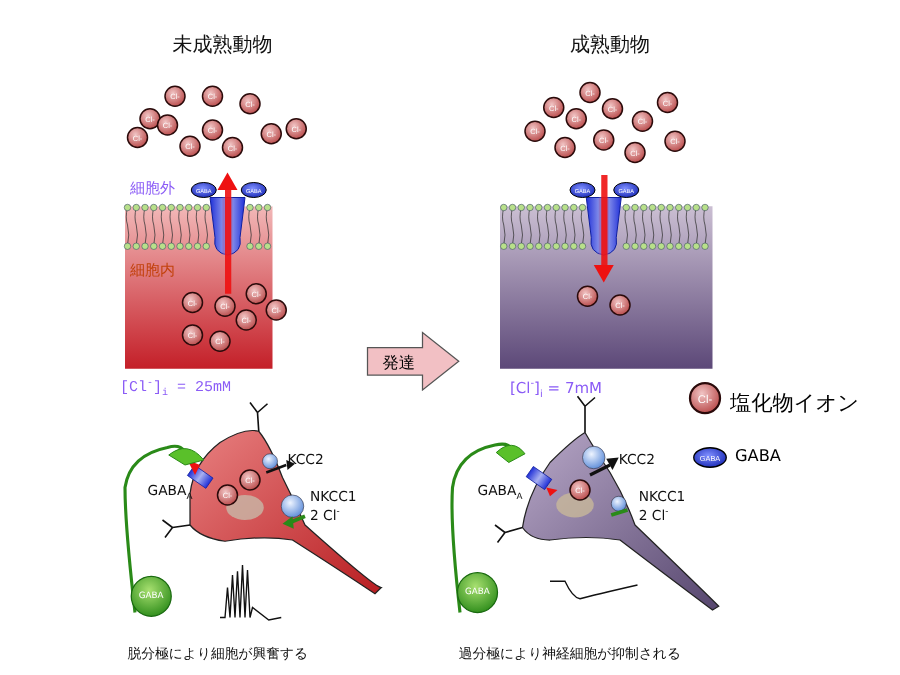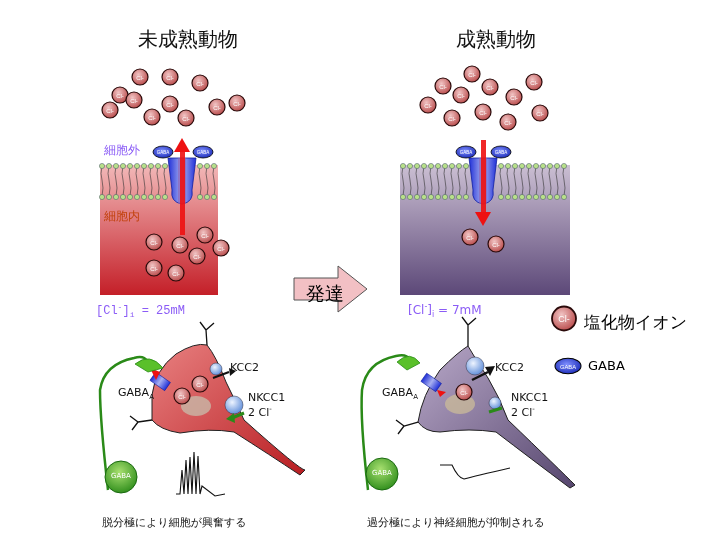--- a/index.html
+++ b/index.html
@@ -1,18 +1,18 @@
 <!DOCTYPE html>
 <html><head>
 <meta charset="utf-8">
 <style>
   html, body { margin:0; padding:0; background:#fff; }
   body { width:720px; height:540px; position:relative; overflow:hidden; font-family:"DejaVu Sans", sans-serif; }
   .abs { position:absolute; }
-  .title { font-size:20px; color:#111; }
+  .title { font-size:16px; color:#111; }
   .label { font-size:12px; color:#8b5cf6; }
   .caption { font-size:11px; color:#111; }
   svg { position:absolute; left:0; top:0; }
 </style>
 </head>
 <body>
 
 <div class="abs title" style="left:138px;top:26px;">未成熟動物</div>
 <div class="abs title" style="left:456px;top:26px;">成熟動物</div>
 
@@ -278,21 +278,21 @@
   <g>
     <g transform="translate(568,366) scale(1.3)">
         <use href="#gaba"></use>
       </g>
   </g>
 </svg>
 
 <div class="abs label" style="left:104px;top:142px;">細胞外</div>
 <div class="abs label" style="left:104px;top:208px;color:#c2410c;">細胞内</div>
 
-<div class="abs" style="left:306px;top:281px;font-size:19px;">発達</div>
+<div class="abs" style="left:306px;top:281px;font-size:13px;">発達</div>
 
 <div class="abs label" style="left:96px;top:302px;font-family:Liberation Mono, monospace;">
   <span>[Cl</span><sup style="font-size:8px">-</sup><span>]</span><sub style="font-size:8px">i</sub><span> = 25mM</span>
 </div>
 <div class="abs label" style="left:408px;top:302px;">
   <span>[Cl</span><sup style="font-size:8px">-</sup><span>]</span><sub style="font-size:8px">i</sub><span> = 7mM</span>
 </div>
 
 <div class="abs" style="left:584px;top:311px;font-size:17px;">塩化物イオン</div>
 <div class="abs" style="left:588px;top:358px;font-size:13px;">GABA</div>

